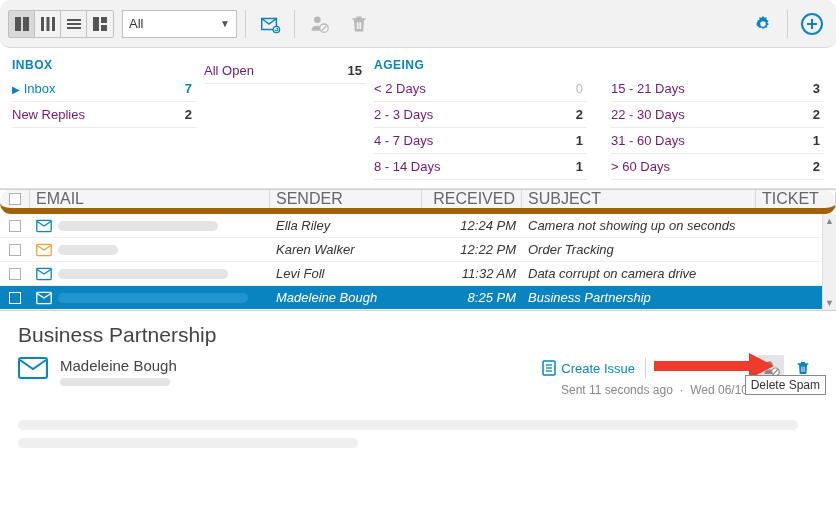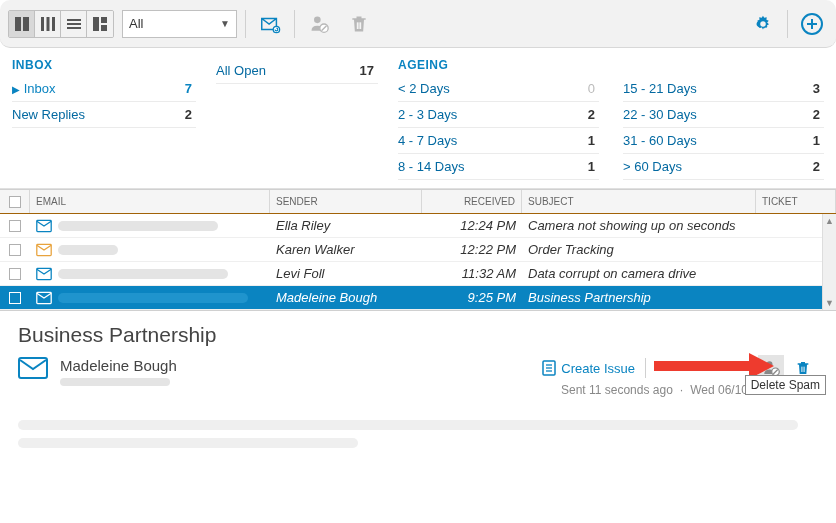--- a/index.html
+++ b/index.html
@@ -11,37 +11,37 @@
   .view-toggle { width: 26px; height: 26px; display: flex; align-items: center; justify-content: center; background: #f2f2f2; border-right: 1px solid #c0c0c0; cursor: pointer; }
   .view-toggle:last-child { border-right: none; }
   .view-toggle.active { background: #d8d8d8; }
   .view-toggle svg { width: 14px; height: 14px; }
   .filter-select { width: 115px; height: 28px; border: 1px solid #c0c0c0; background: #fff; padding: 0 6px; font-size: 13px; display: flex; align-items: center; justify-content: space-between; cursor: pointer; }
   .divider { width: 1px; height: 28px; background: #d0d0d0; }
   .tool-btn { width: 32px; height: 32px; display: flex; align-items: center; justify-content: center; cursor: pointer; border-radius: 2px; }
   .spacer { flex: 1; }
   
   
-  .summary { display: flex; padding: 10px 8px 8px 8px; border-bottom: 1px solid #e0e0e0; gap: 12px; }
+  .summary { display: flex; padding: 10px 8px 8px 8px; border-bottom: 1px solid #e0e0e0; gap: 0; }
   .summary-col { padding: 0 4px; }
   .summary-col.inbox { width: 192px; }
   .summary-col.active { width: 170px; }
   .summary-col.ageing { flex: 1; display: flex; gap: 24px; }
   .ageing-sub { flex: 1; }
   .summary-header { color: #0a84c1; font-size: 12px; font-weight: 600; letter-spacing: 0.5px; padding-bottom: 4px; }
   .summary-row { display: flex; justify-content: space-between; align-items: center; height: 26px; border-bottom: 1px solid #ebebeb; padding: 0 4px 0 0; }
-  .summary-row .label { color: #0369a1; }
+  .summary-row .label { color: #701a75; }
   .summary-row .label.link { color: #0a84c1; }
   .summary-row .value { font-weight: 600; color: #333; }
   .summary-row .value.zero { color: #bbb; font-weight: 400; }
   .chev { color: #0a84c1; margin-right: 4px; font-size: 10px; }
   
   
   .grid { border-top: 1px solid #d0d0d0; }
-  .grid-header { display: flex; height: 24px; background: #f5f5f5; border-bottom: 1px solid #a16207; font-size: 10px; color: #666; text-transform: uppercase; }
+  .grid-header { display: flex; height: 24px; background: #f5f5f5; border-bottom: 6px solid #a16207; font-size: 16px; color: #666; text-transform: uppercase; border-radius: 11px; }
   .gh-cell { display: flex; align-items: center; border-right: 1px solid #d8d8d8; padding: 0 6px; }
   .col-check { width: 30px; justify-content: center; }
   .col-email { width: 240px; }
   .col-sender { width: 152px; }
   .col-received { width: 100px; justify-content: flex-end; }
   .col-subject { flex: 1; }
   .col-ticket { width: 80px; }
   .grid-body { position: relative; }
   .grid-row { display: flex; height: 24px; align-items: center; border-bottom: 1px solid #efefef; cursor: pointer; }
   .grid-row .gcell { padding: 0 6px; display: flex; align-items: center; height: 100%; font-style: italic; }
@@ -161,21 +161,21 @@
       <span class="value" style="color:#0a84c1">7</span>
     </div>
     <div class="summary-row">
       <span class="label">New Replies</span>
       <span class="value">2</span>
     </div>
   </div>
   <div class="summary-col active">
     <div class="summary-row">
       <span class="label">All Open</span>
-      <span class="value">17</span>
+      <span class="value">15</span>
     </div>
   </div>
   <div class="summary-col ageing">
     <div class="ageing-sub">
       <div class="summary-header">AGEING</div>
       <div class="summary-row">
           <span class="label">&lt; 2 Days</span>
           <span class="value zero">0</span>
         </div>
       <div class="summary-row">
@@ -278,21 +278,21 @@
           <div class="checkbox"></div>
         </div>
     <div class="gcell col-email">
       <svg width="16" height="14" viewBox="0 0 20 16" style="margin-right:6px">
             <rect x="1" y="1" width="18" height="14" rx="1" fill="none" stroke="#ffffff" stroke-width="1.6"></rect>
             <path d="M1 2 l9 6 l9 -6" fill="none" stroke="#ffffff" stroke-width="1.6"></path>
           </svg>
       <div class="redact" style="width:190px"></div>
     </div>
     <div class="gcell col-sender">Madeleine Bough</div>
-    <div class="gcell col-received" style="justify-content:flex-end">9:25 PM</div>
+    <div class="gcell col-received" style="justify-content:flex-end">8:25 PM</div>
     <div class="gcell col-subject">Business Partnership</div>
     <div class="gcell col-ticket"></div>
   </div>
       <div class="scrollbar-v">
       <div class="scroll-arrow">▲</div>
       <div style="flex:1"></div>
       <div class="scroll-arrow" style="position:absolute;bottom:0;width:100%;">▼</div>
     </div>
   </div>
 </div>

